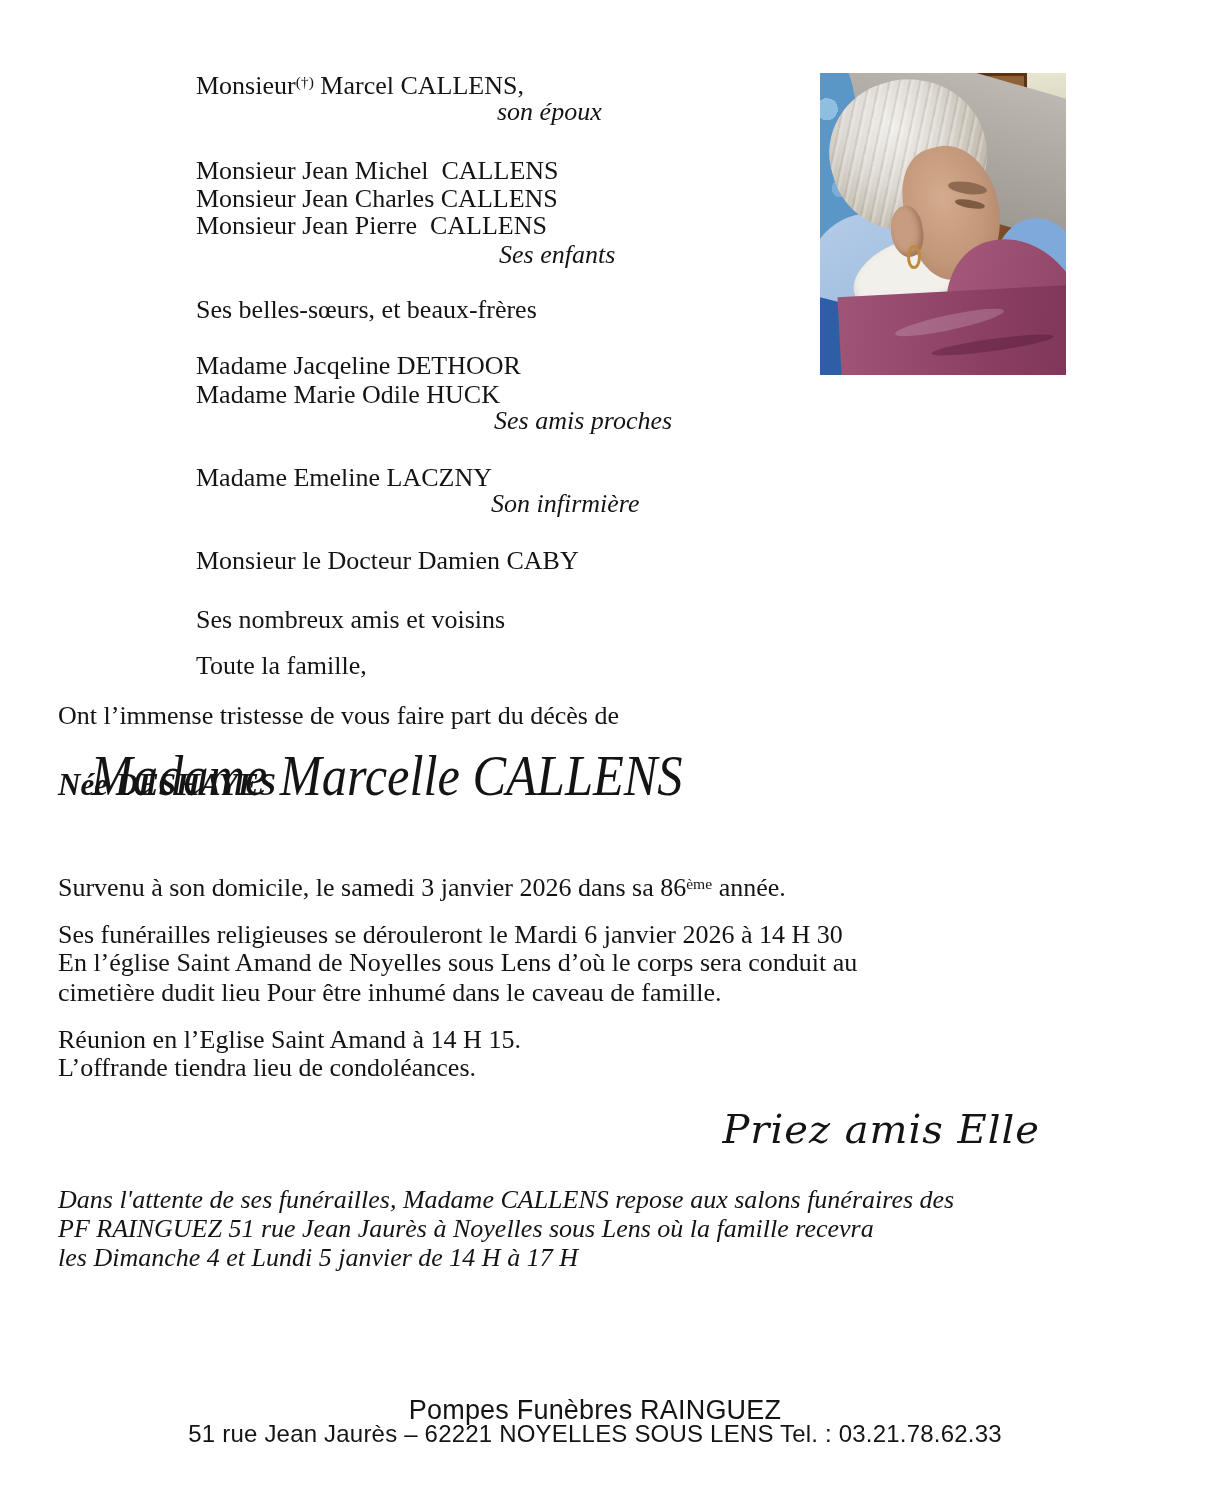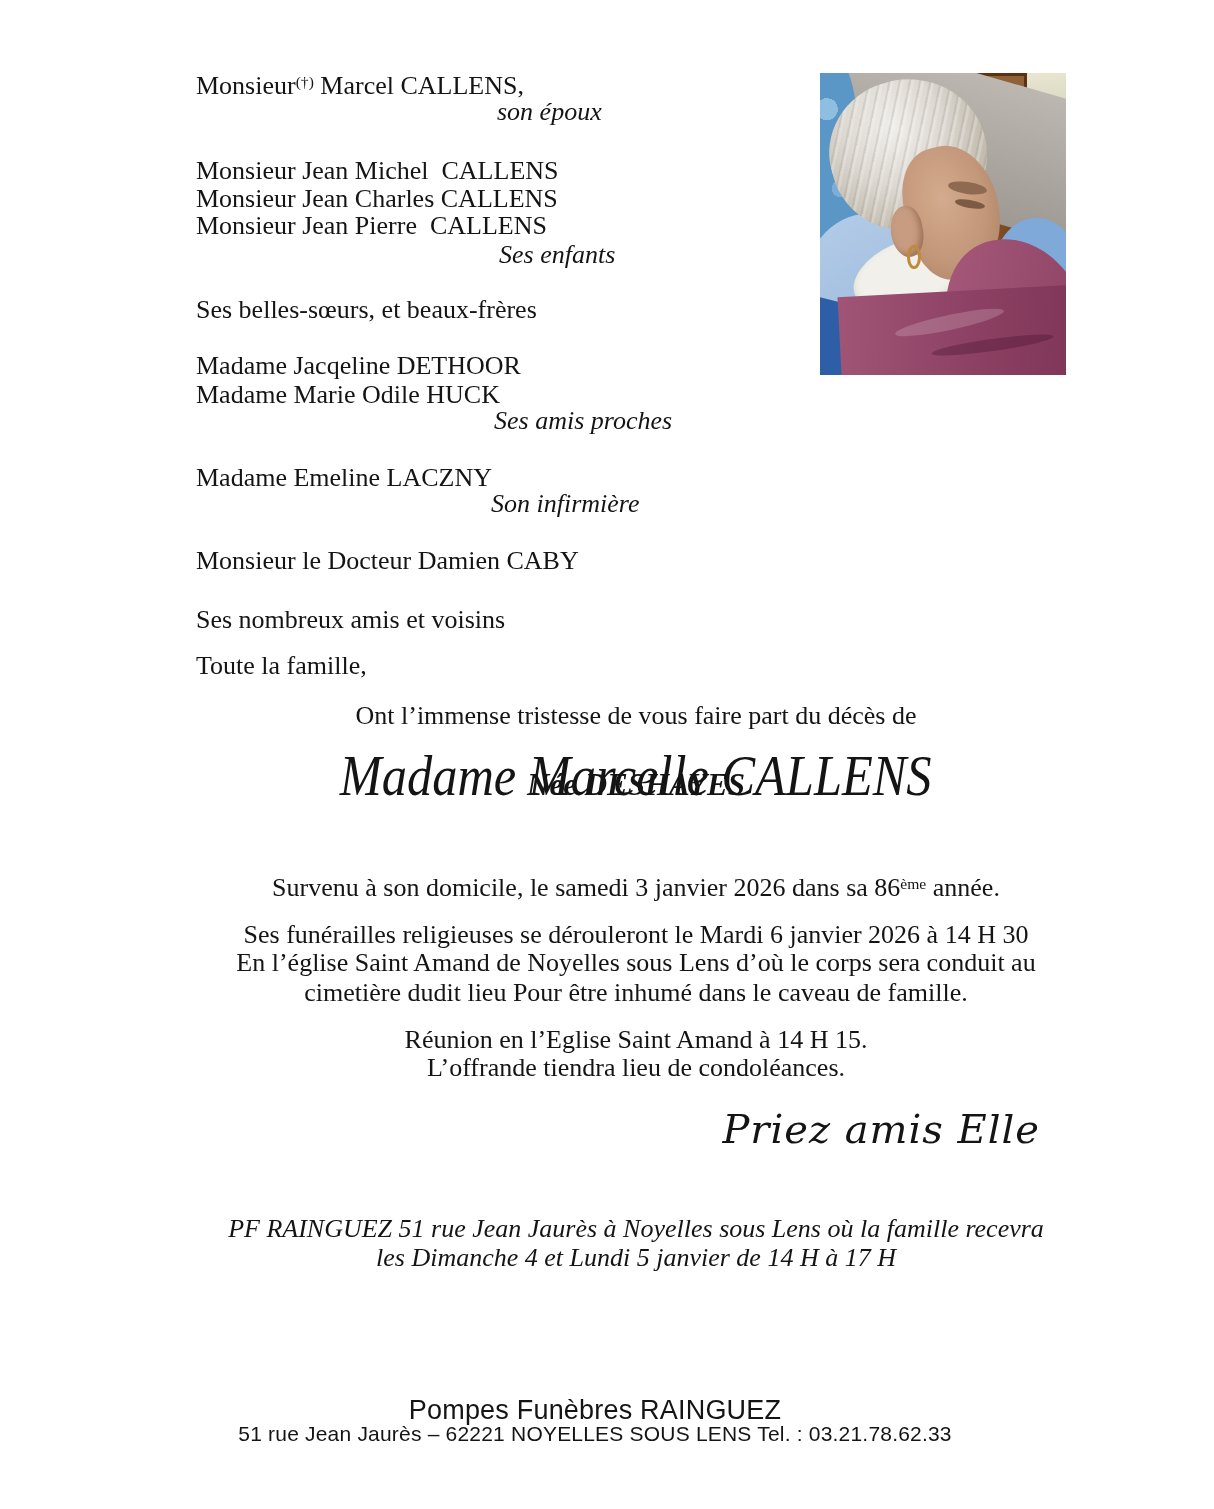--- a/index.html
+++ b/index.html
@@ -3,33 +3,33 @@
 <meta charset="utf-8">
 <style>
   * { margin:0; padding:0; box-sizing:border-box; }
   html,body { background:#ffffff; }
   .page {
     position:relative; width:1214px; height:1509px; background:#ffffff;
     font-family:"Liberation Serif", serif; color:#141414; overflow:hidden;
   }
   .line { position:absolute; font-size:26px; line-height:30px; white-space:pre; }
   .ital { font-style:italic; }
-  .center { left:58px; right:0; text-align:center; }
+  .center { left:58px; right:0; }
   .footcenter { left:0; right:24px; text-align:center; }
   sup { font-size:60%; vertical-align:baseline; position:relative; top:-0.45em; }
   .title-line { font-size:56px; font-style:italic; line-height:64px; }
   .squeeze { display:inline-block; transform:scaleX(0.90); transform-origin:center; }
   .maiden-line { font-size:31px; font-style:italic; font-weight:bold; line-height:36px; }
   .prayer-line {
     position:absolute; font-size:40px; font-style:italic;
     font-family:"DejaVu Serif", serif; letter-spacing:1px; white-space:pre;
   }
   .sans { font-family:"Liberation Sans", sans-serif; }
   .company-line { font-size:27px; line-height:30px; letter-spacing:0.2px; }
-  .address-line { font-size:21px; line-height:24px; letter-spacing:0.2px; }
+  .address-line { font-size:24px; line-height:24px; letter-spacing:0.2px; }
 
   
   .photo {
     position:absolute; left:820px; top:73px; width:246px; height:302px;
     overflow:hidden; background:#b6aea4;
   }
   .pp { position:absolute; }
   .p-wall { right:0; top:0; width:52%; height:30%;
     background:linear-gradient(175deg,#ece8d4 0%,#cdd0b6 70%); }
   .p-frame { right:16%; top:0; width:25%; height:13%;
@@ -151,20 +151,21 @@
 
   <div class="line center" style="top:920px">Ses funérailles religieuses se dérouleront le Mardi 6 janvier 2026 à 14 H 30</div>
   <div class="line center" style="top:978px">cimetière dudit lieu Pour être inhumé dans le caveau de famille.</div>
   <div class="line center" style="top:948px">En l’église Saint Amand de Noyelles sous Lens d’où le corps sera conduit au</div>
 
   <div class="line center" style="top:1025px">Réunion en l’Eglise Saint Amand à 14 H 15.</div>
   <div class="line center" style="top:1053px">L’offrande tiendra lieu de condoléances.</div>
 
   <div class="prayer-line" style="top:1106px;right:174px">Priez amis Elle</div>
 
+  <div class="line center ital" style="top:1185px">Dans l'attente de ses funérailles, Madame CALLENS repose aux salons funéraires des</div>
   <div class="line center ital" style="top:1214px">PF RAINGUEZ 51 rue Jean Jaurès à Noyelles sous Lens où la famille recevra</div>
   <div class="line center ital" style="top:1243px">les Dimanche 4 et Lundi 5 janvier de 14 H à 17 H</div>
 
 
   <div class="line footcenter sans company-line" style="top:1395px">Pompes Funèbres RAINGUEZ</div>
   <div class="line footcenter sans address-line" style="top:1422px">51 rue Jean Jaurès – 62221 NOYELLES SOUS LENS Tel. : 03.21.78.62.33</div>
 
 </div>
 
 </body></html>

